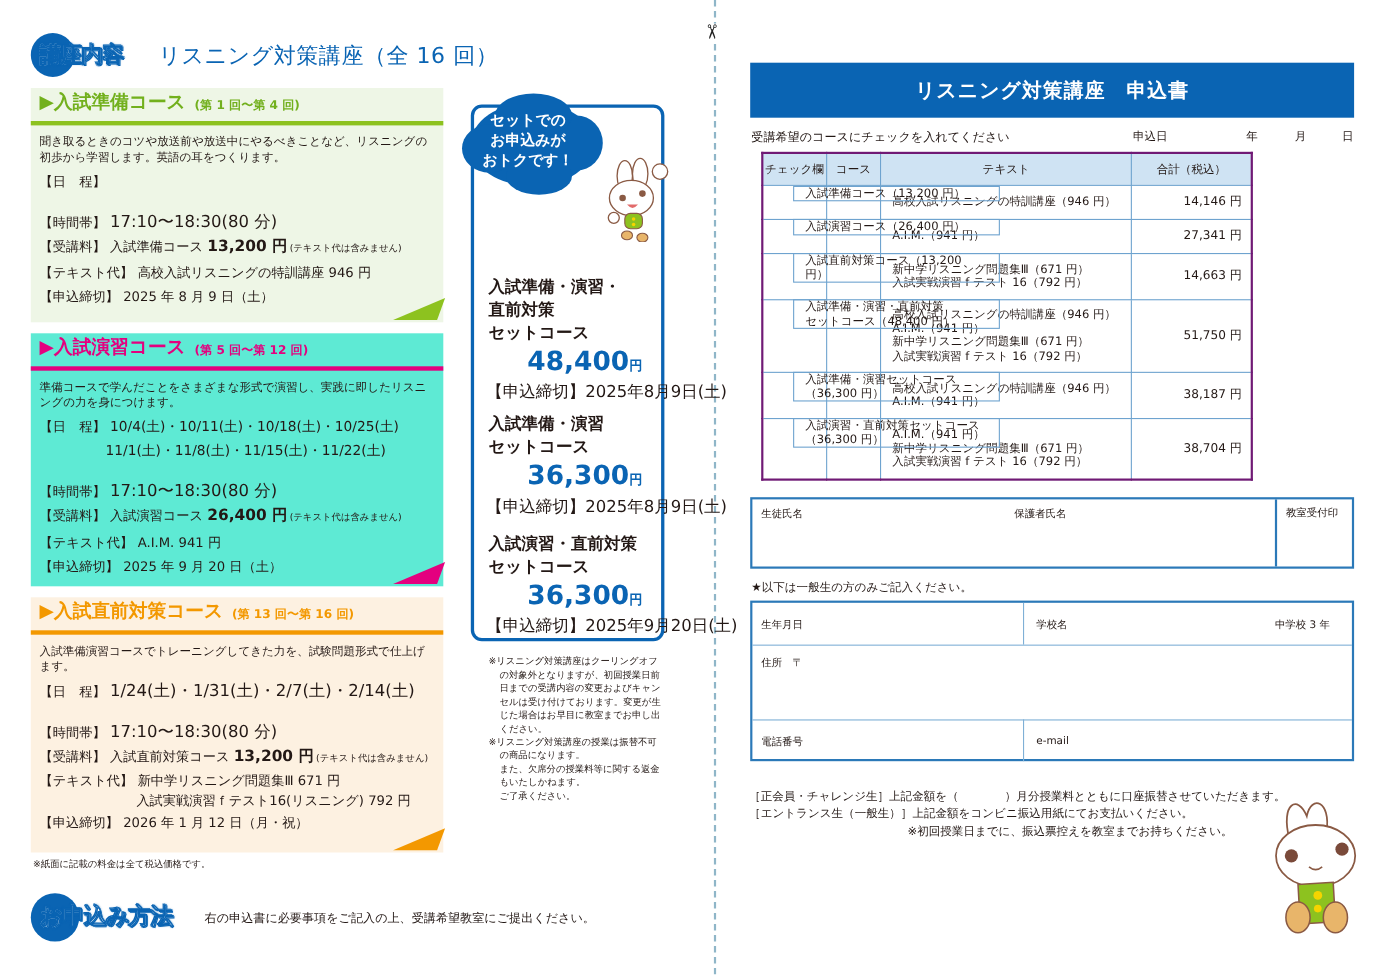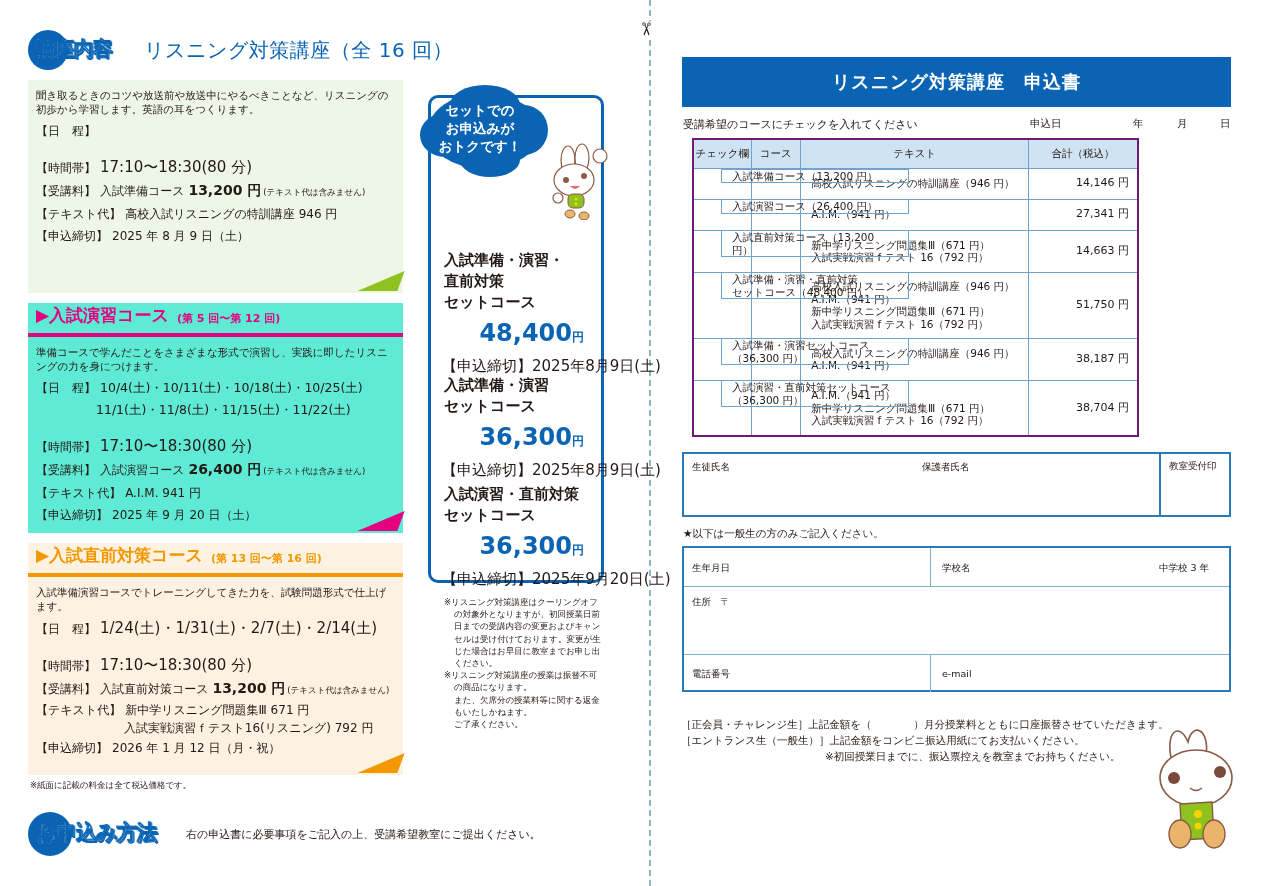--- a/index.html
+++ b/index.html
@@ -45,21 +45,21 @@
   .tax-note { position: absolute; left: 30px; top: 780px; font-size: 8.5px; }
 
   
   .setbox { position: absolute; left: 428px; top: 95px; width: 176px; height: 488px; border: 3px solid #0a64b3; border-radius: 10px; background: #fff; }
   .cloud { position: absolute; left: 420px; top: 85px; width: 130px; height: 94px; }
   .cloud .blob { position: absolute; background: #0a64b3; border-radius: 50%; }
   .cloud .txt { position: absolute; left: 0; top: 16px; width: 120px; text-align: center; color: #fff; font-weight: bold; font-size: 13.5px; line-height: 18px; }
   .mascot1 { position: absolute; left: 540px; top: 140px; width: 70px; height: 80px; }
   .set-item { position: absolute; left: 444px; width: 150px; }
   .set-item .nm { font-size: 15px; font-weight: bold; line-height: 21px; color: #231815; }
-  .set-item .pr { text-align: right; color: #0a64b3; font-weight: bold; font-size: 24px; line-height: 40px; margin-right: 10px; }
+  .set-item .pr { text-align: right; color: #0a64b3; font-weight: bold; font-size: 24px; line-height: 30px; margin-right: 10px; }
   .set-item .pr .yen { font-size: 12px; }
   .set-item .dl { font-size: 15px; white-space: nowrap; margin-left: -2px; }
 
   .cancel-note { position: absolute; left: 444px; top: 596px; width: 160px; font-size: 8.5px; line-height: 12.2px; }
   .cancel-note p { padding-left: 10px; text-indent: -10px; }
   .cancel-note p.ind { text-indent: 0; }
 
   .howto { position: absolute; left: 28px; top: 812px; display: flex; align-items: center; }
   .howto .badge-circle { width: 140px; height: 44px; }
   .howto .badge-circle .dot { width: 44px; height: 44px; }
@@ -106,20 +106,24 @@
 
   <div class="main-heading">
     <div class="badge-circle">
       <div class="dot"></div>
       <span class="lbl">講座内容</span>
     </div>
     <span class="main-title">リスニング対策講座（全 16 回）</span>
   </div>
 
   <div class="course c1">
+    <div class="head">
+        <span class="name">▶入試準備コース</span>
+        <span class="range">(第 1 回〜第 4 回)</span>
+      </div>
     <div class="desc">聞き取るときのコツや放送前や放送中にやるべきことなど、リスニングの初歩から学習します。英語の耳をつくります。</div>
     <div class="row">
         <span class="k">【日　程】</span>
       </div>
     <div class="sp"></div>
     <div class="row">
         <span class="k">【時間帯】</span>
         <span class="v big">17:10〜18:30(80 分)</span>
       </div>
     <div class="row"><span class="k">【受講料】</span><span class="v">入試準備コース</span>&nbsp;<span class="price">13,200 円</span><span class="note">(テキスト代は含みません)</span></div>

